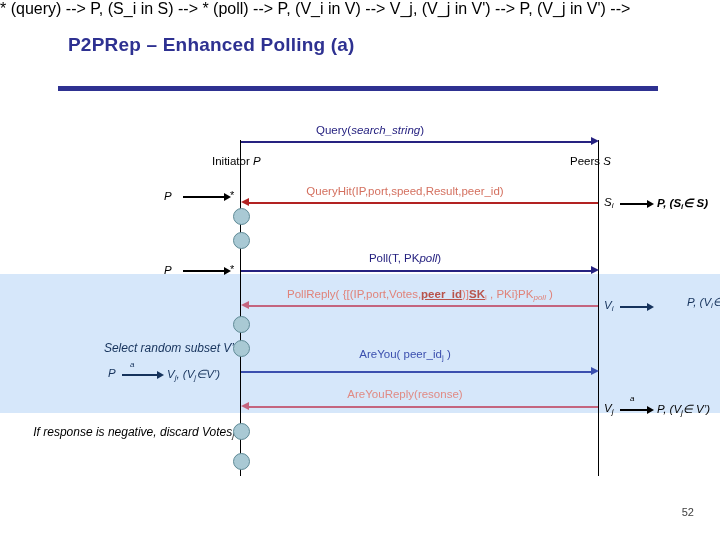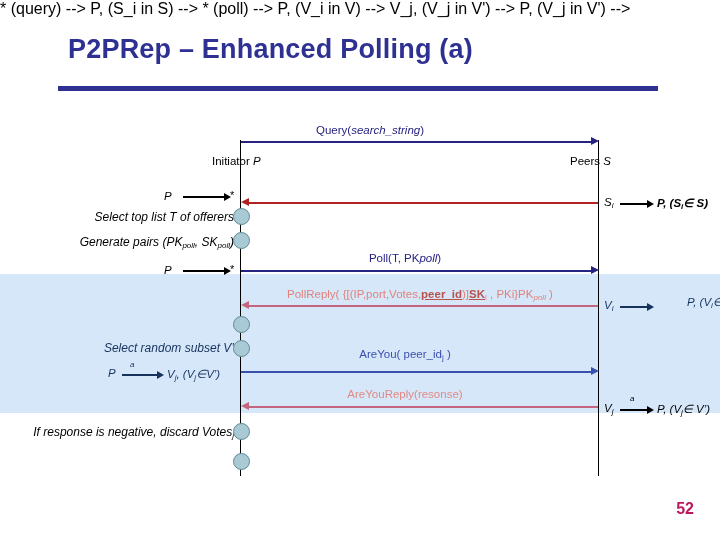--- a/index.html
+++ b/index.html
@@ -6,21 +6,21 @@
   body{
     width:720px;height:540px;background:#ffffff;
     font-family:"Liberation Sans",sans-serif;
     position:relative;overflow:hidden;
   }
   #slide{position:absolute;inset:0;}
 
   
   .title{
     position:absolute;left:68px;top:34px;
-    font-size:27px;font-weight:bold;color:#2e3191;
+    font-size:19px;font-weight:bold;color:#2e3191;
     letter-spacing:.2px;white-space:nowrap;text-align:center;
   }
   .title-rule{
     position:absolute;left:58px;top:86px;width:600px;height:5px;
     background:#2e3191;
   }
 
   
   .band{
     position:absolute;left:0;top:274px;width:720px;height:139px;
@@ -94,21 +94,21 @@
   }
   .rel.onblue{color:#16335c;}
   .rel-shaft.onblue{background:#16335c;}
   .rel-head.onblue{border-left-color:#16335c;}
 
   .star{position:absolute;font-size:11px;color:#000;}
 
   
   .pagenum{
     position:absolute;right:26px;bottom:22px;
-    font-size:16px;color:#be185d;font-weight:bold;
+    font-size:11px;color:#404040;
   }
 </style>
 </head>
 <body>
 
 <div id="slide">
 
   
   <div class="title">P2PRep – Enhanced Polling (a)</div>
   <div class="title-rule"></div>
@@ -135,38 +135,35 @@
   <div class="msg-line fwd" style="left:241px;top:141px;width:350px;"></div>
   <div class="head-r" style="left:591px;top:137px;border-left:8px solid #262280;"></div>
 
    *  (query) --&gt;
   <div class="rel" style="left:164px;top:190px;">P</div>
   <div class="rel-shaft" style="left:183px;top:196px;width:42px;"></div>
   <div class="rel-head" style="left:224px;top:193px;"></div>
   <div class="star" style="left:230px;top:189px;">*</div>
 
   
+  <div class="msg-label red-lbl" style="left:405px;top:185px;transform:translate(-50%,0);">QueryHit(IP,port,speed,Result,peer_id)</div>
   <div class="msg-line back" style="left:248px;top:202px;width:350px;"></div>
   <div class="head-l" style="left:241px;top:198px;border-right:8px solid #b22222;"></div>
 
    P, (S_i in S) --&gt;
   <div class="rel" style="left:604px;top:196px;">
     <span>S</span><span class="subi">i</span>
   </div>
   <div class="rel-shaft" style="left:620px;top:203px;width:28px;"></div>
   <div class="rel-head" style="left:647px;top:200px;"></div>
   <div class="rel" style="left:657px;top:196px;font-weight:bold;">
     <span>P, (S</span><span class="subi">i</span><span>∈ S)</span>
   </div>
 
   
-  <div class="note" style="top:210px;right:486px;">Select top list T of offerers</div>
-  <div class="note" style="top:235px;right:486px;">
-    <span>Generate pairs (PK</span><span class="sub">poll</span><span>, SK</span><span class="sub">poll</span><span>)</span>
-  </div>
   <div class="circ" style="left:233px;top:208px;"></div>
   <div class="circ" style="left:233px;top:232px;"></div>
 
   
   <div class="msg-label blue-lbl" style="left:405px;top:252px;transform:translate(-50%,0);">
     <span>Poll(T, PK</span><span class="it">poll</span><span>)</span>
   </div>
   <div class="msg-line fwd" style="left:241px;top:270px;width:350px;"></div>
   <div class="head-r" style="left:591px;top:266px;border-left:8px solid #262280;"></div>
 

